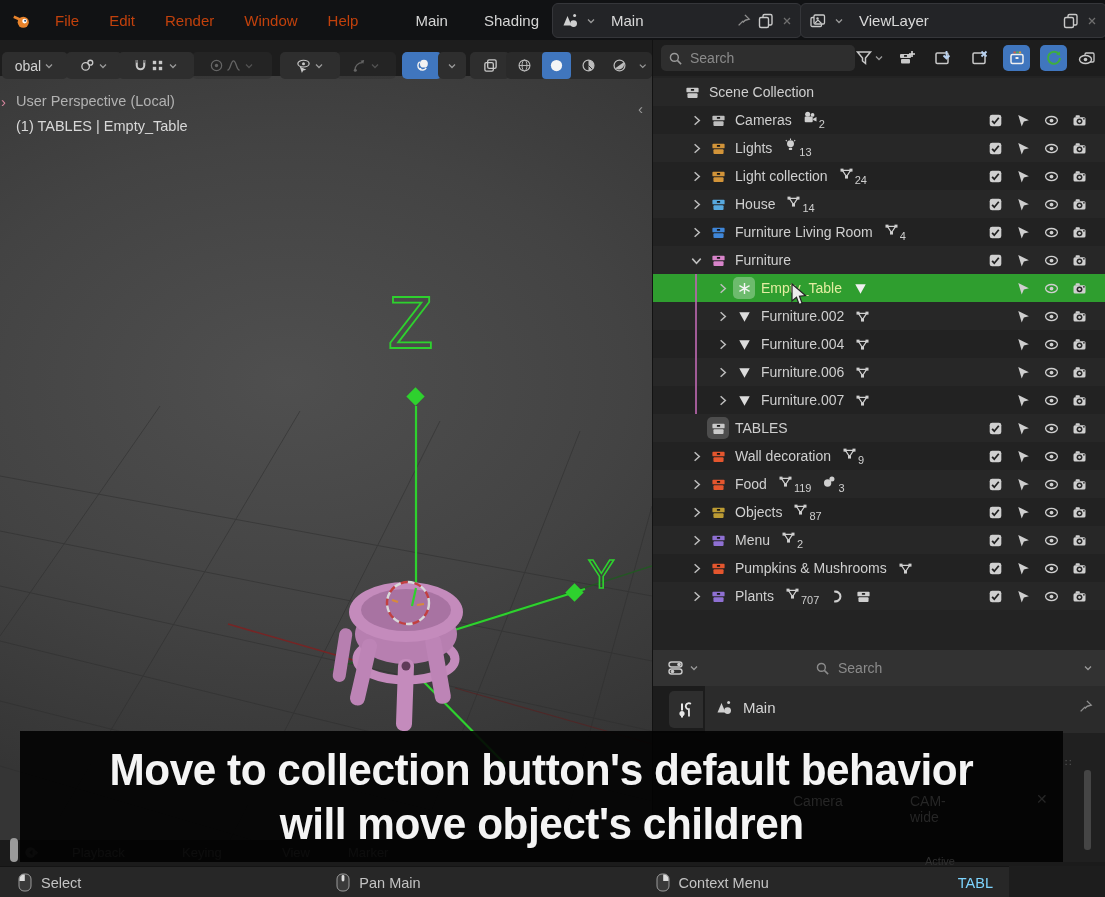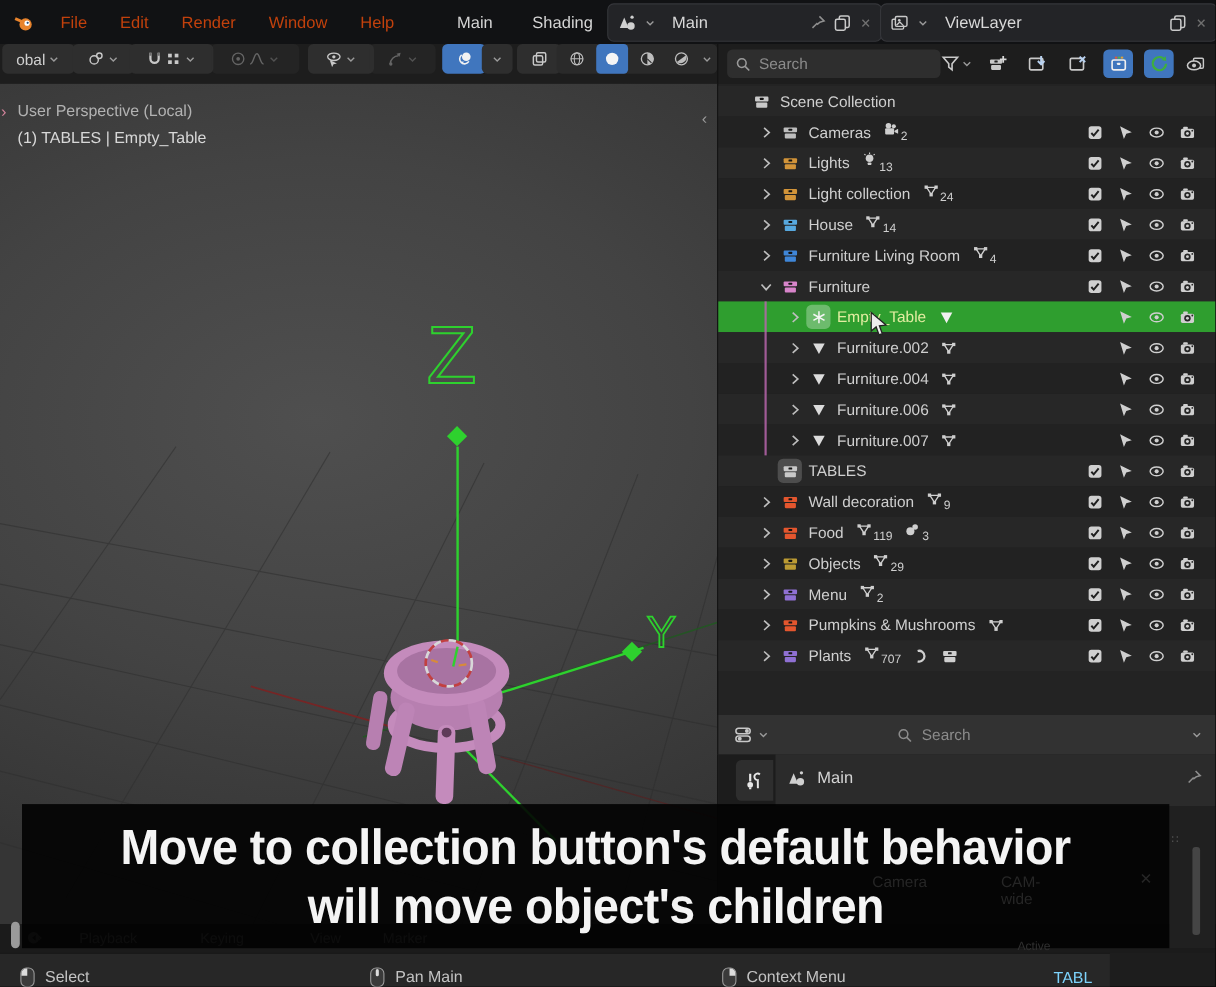--- a/index.html
+++ b/index.html
@@ -14,21 +14,21 @@
   
   .topbar{left:0;top:0;width:1105px;height:40px;background:#111214;display:flex;align-items:center;z-index:4;}
   .menu{color:#c2410c;font-size:15px;padding:0 15px;cursor:default;}
   .wstab{color:#d5d5d5;font-size:15px;padding:0 18px;}
   .selpanel{position:absolute;top:3px;height:33px;background:#232427;border:1px solid #35363a;border-radius:6px;display:flex;align-items:center;padding:0 8px;gap:6px;}
   .selpanel .lbl{color:#d9d9d9;font-size:15px;margin:0 8px;}
 
   
   .vheader{left:0;top:40px;width:652px;height:36px;background:#1d1d1d;z-index:3;}
   .oheader{left:652px;top:40px;width:453px;height:36px;background:#1d1d1d;border-left:1px solid #121212;z-index:3;}
-  .vbtn{position:absolute;top:0;height:27px;background:#2e2e2e;border-radius:5px;display:flex;align-items:center;justify-content:center;gap:2px;padding:0 4px;}
+  .vbtn{position:absolute;top:12px;height:27px;background:#2e2e2e;border-radius:5px;display:flex;align-items:center;justify-content:center;gap:2px;padding:0 4px;}
   .vbtn.blue{background:#4076be;}
   .vbtn.dim{opacity:.42;}
   .shadecell{width:31px;height:27px;display:flex;align-items:center;justify-content:center;border-radius:4px;}
   .shadecell.on{background:#4076be;}
   .searchbox{position:absolute;top:5px;height:26px;background:#2e2e2e;border-radius:5px;display:flex;align-items:center;padding:0 7px;gap:7px;}
   .ph{color:#8b8b8b;font-size:14px;}
   .hbtn{position:absolute;top:5px;width:27px;height:26px;display:flex;align-items:center;justify-content:center;border-radius:5px;}
   .hbtn.blue{background:#4076be;}
 
   
@@ -65,21 +65,21 @@
 
   
   .timeline{left:0;top:840px;width:1105px;height:26px;background:#1b1b1b;z-index:1;}
   .tlmenu{color:#6e6e6e;font-size:13px;margin-right:26px;}
   .caption{left:20px;top:731px;width:1043px;height:131px;background:rgba(2,2,2,.9);z-index:5;
            display:flex;flex-direction:column;align-items:center;justify-content:center;gap:4px;}
   .capline{color:#f4f4f4;font-weight:bold;font-size:45px;letter-spacing:-.5px;transform:scaleX(.94);transform-origin:center;white-space:nowrap;line-height:1.1;}
   .faintlayer{z-index:6;pointer-events:none;}
   .faint{position:absolute;color:#262626;font-size:14px;}
   .statusbar{left:0;top:866px;width:1009px;height:31px;background:#272727;border-top:1px solid #141414;
-             display:flex;align-items:flex-end;z-index:7;color:#c3c3c3;font-size:14.5px;}
+             display:flex;align-items:center;z-index:7;color:#c3c3c3;font-size:14.5px;}
   .sbitem{display:flex;align-items:center;gap:9px;}
   .cursor{z-index:9;pointer-events:none;}
   .scrollpill{left:10px;top:838px;width:8px;height:24px;background:#9a9a9a;border-radius:4px;z-index:6;}
   .rstrip{left:1063px;top:733px;width:42px;height:129px;background:#202020;z-index:5;}
 </style>
 </head>
 <body>
 
 <div id="app">
 
@@ -1108,21 +1108,21 @@
             </svg>
           </span>
           <span class="olabel">Objects</span>
           <span class="badge">
             <svg class="ic" viewBox="0 0 16 16">
               <path d="M3.6 4.6h8.8L8 11.4z" fill="none" stroke="#cfcfcf" stroke-width="1.3"></path>
               <rect x="1.6" y="2.8" width="3.2" height="3.2" fill="#cfcfcf"></rect>
               <rect x="11.2" y="2.8" width="3.2" height="3.2" fill="#cfcfcf"></rect>
               <rect x="6.4" y="10.2" width="3.2" height="3.2" fill="#cfcfcf"></rect>
             </svg>
-            <span class="cnt">29</span>
+            <span class="cnt">87</span>
           </span>
           <span class="toggles">
             <span class="slot">
               <svg class="ic" viewBox="0 0 16 16">
                 <rect x="1.8" y="1.8" width="12.4" height="12.4" rx="2.6" fill="#cfcfcf"></rect>
                 <path d="M4.4 8.4l2.3 2.5 4.8-5.8" stroke="#1f1f1f" stroke-width="1.9" fill="none"></path>
               </svg>
             </span>
             <span class="slot">
               <svg class="ic" viewBox="0 0 16 16">

